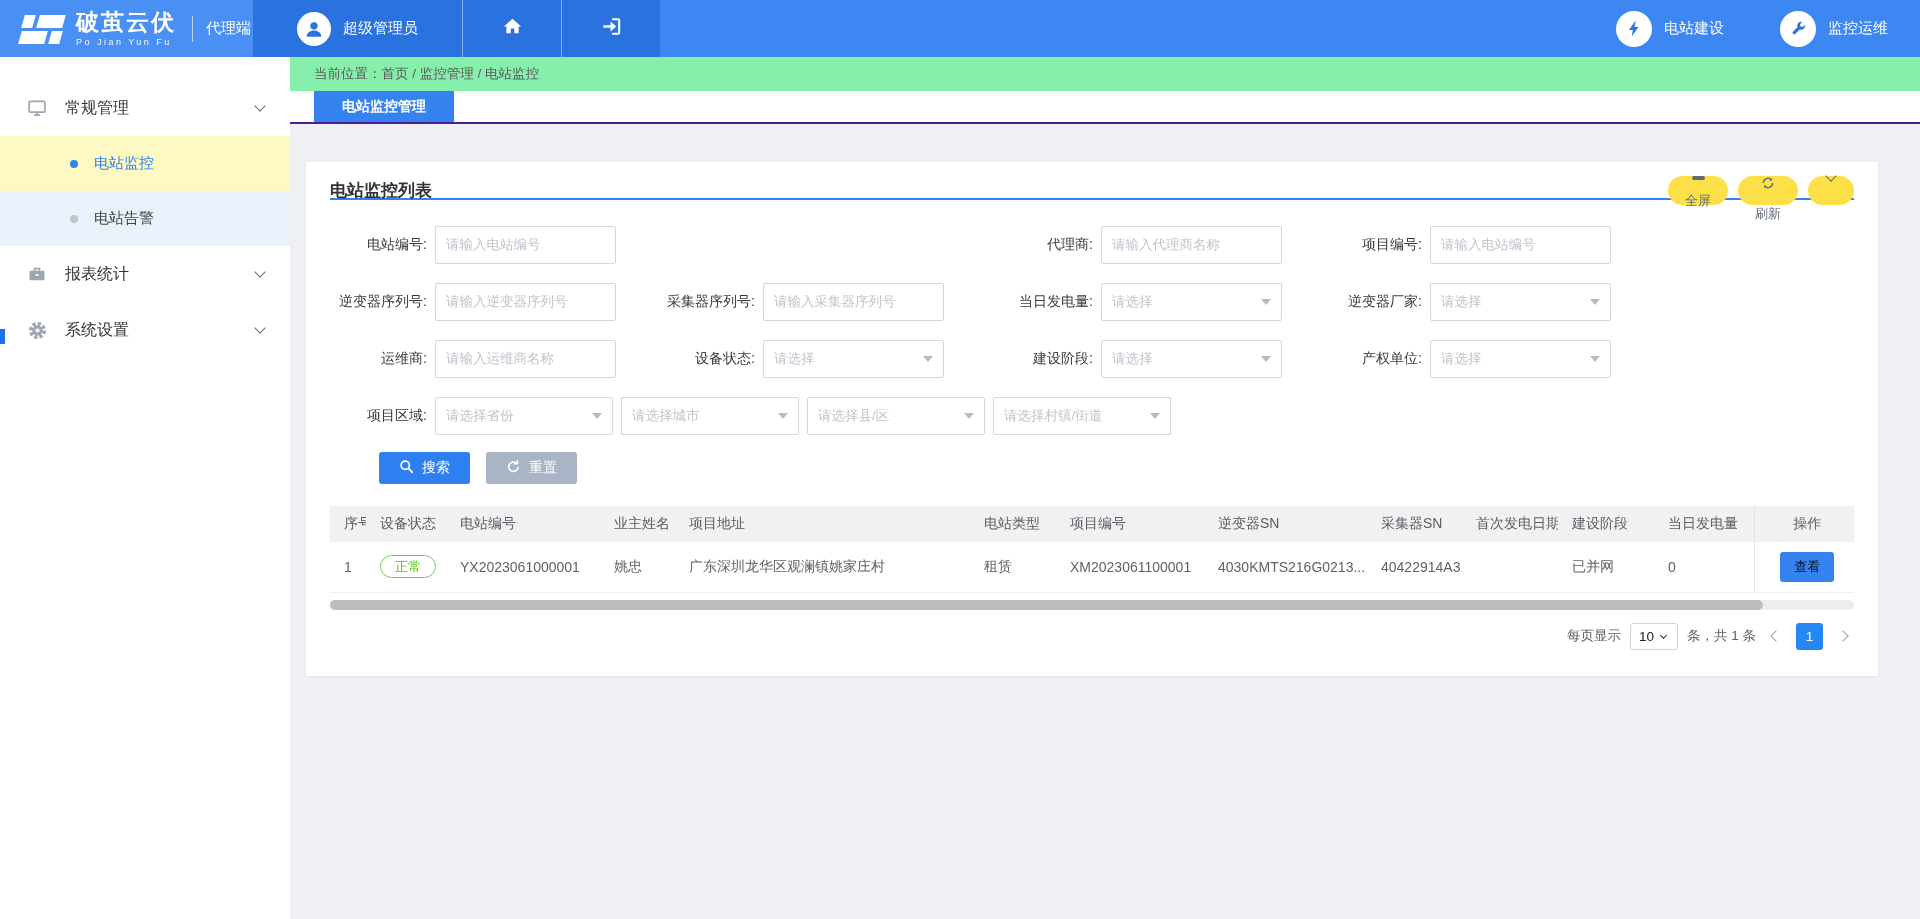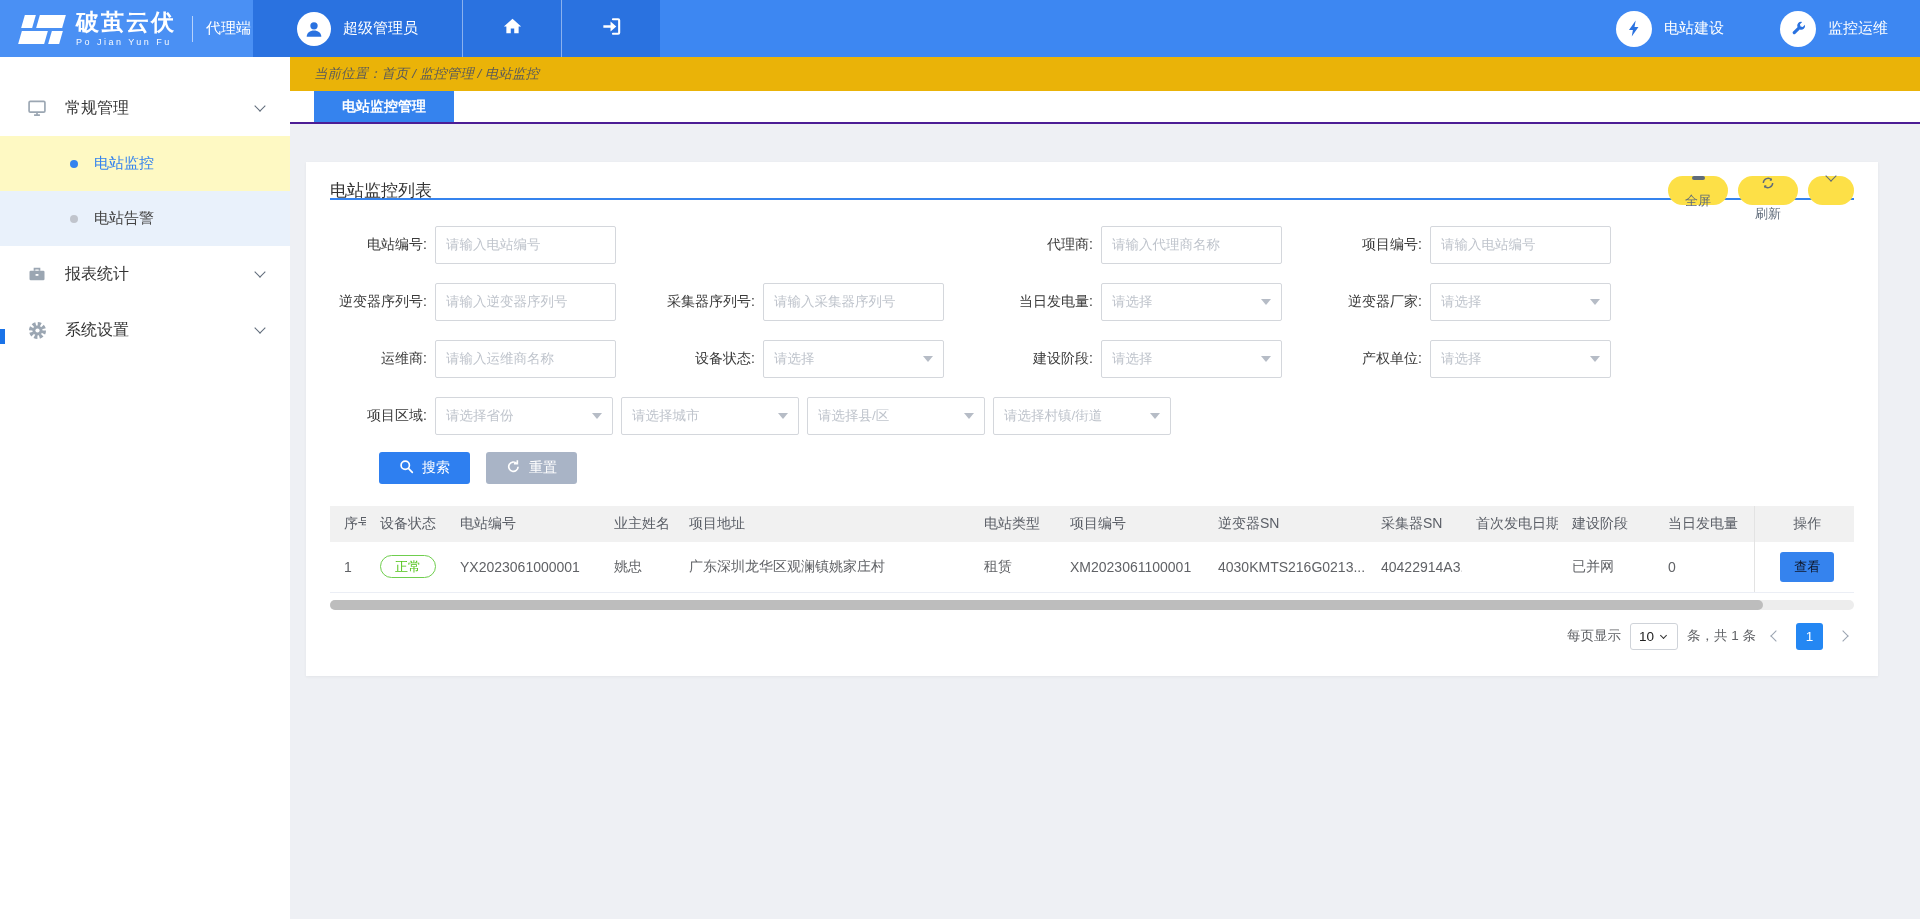--- a/index.html
+++ b/index.html
@@ -50,31 +50,31 @@
   .bullet { width:8px; height:8px; border-radius:50%; flex:none; }
   .bullet.blue { background:#3583ee; }
   .bullet.gray { background:#c0c4cc; }
   .ssub-label { font-size:15px; margin-left:16px; }
   .ssub-item.active .ssub-label { color:#3583ee; }
   .ssub-item.inactive .ssub-label { color:#444; }
   .side-scroll-mark { position:absolute; left:0; top:272px; width:5px; height:15px; background:#1a73e8; }
 
   
   .main { margin-left:290px; height:862px; margin-top:57px; background:#eef0f4; }
-  .breadcrumb-bar { height:34px; background:#eab308; display:flex; align-items:center;
-    padding-left:24px; font-size:13.5px; color:#5a5a5a;font-style:italic; }
+  .breadcrumb-bar { height:34px; background:#86efac; display:flex; align-items:center;
+    padding-left:24px; font-size:13.5px; color:#5a5a5a; }
   .tab-bar { height:33px; background:#fff; border-bottom:2px solid #4c1d95; display:flex; padding-left:24px; }
   .tab { min-width:140px; background:#3583ee; color:#fff; font-size:14px; font-weight:bold;
     display:flex; align-items:center; justify-content:center; cursor:pointer; }
   .content { padding:38px 42px 0 16px; }
 
   
   .card { background:#fff; height:514px; box-shadow:0 1px 3px rgba(0,0,0,.05); position:relative; }
   .title-row { margin:0 24px; padding-top:20px; height:36px; display:flex; align-items:center; justify-content:space-between; }
-  .card-title { font-size:17px; font-weight:normal; color:#333; }
+  .card-title { font-size:17px; font-weight:bold; color:#333; }
   .toolbar { display:flex; gap:10px; }
   .pill { height:29px; border-radius:15px; background:#fde047; color:#5f6b7a; font-size:13px;
     display:flex; align-items:center; gap:12px; padding:0 17px; cursor:pointer;flex-direction:column; }
   .pill.chev-only { padding:0 19px; }
   .fs-icon { width:13px; height:10px; border:1.6px solid #5f6b7a; border-top-width:3px; border-radius:2px; }
   .title-underline { margin:0 24px; border-bottom:2px solid #3583ee; }
 
   
   .filters { margin:16px 24px 0 24px; position:relative; }
   .frow { position:relative; height:57px; }

